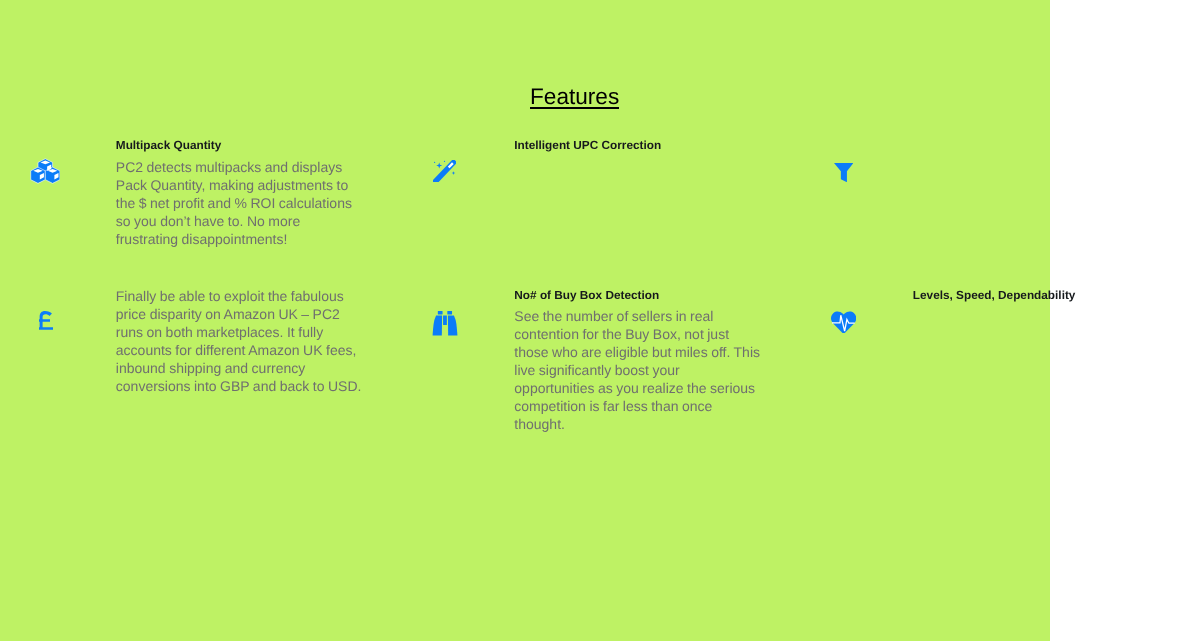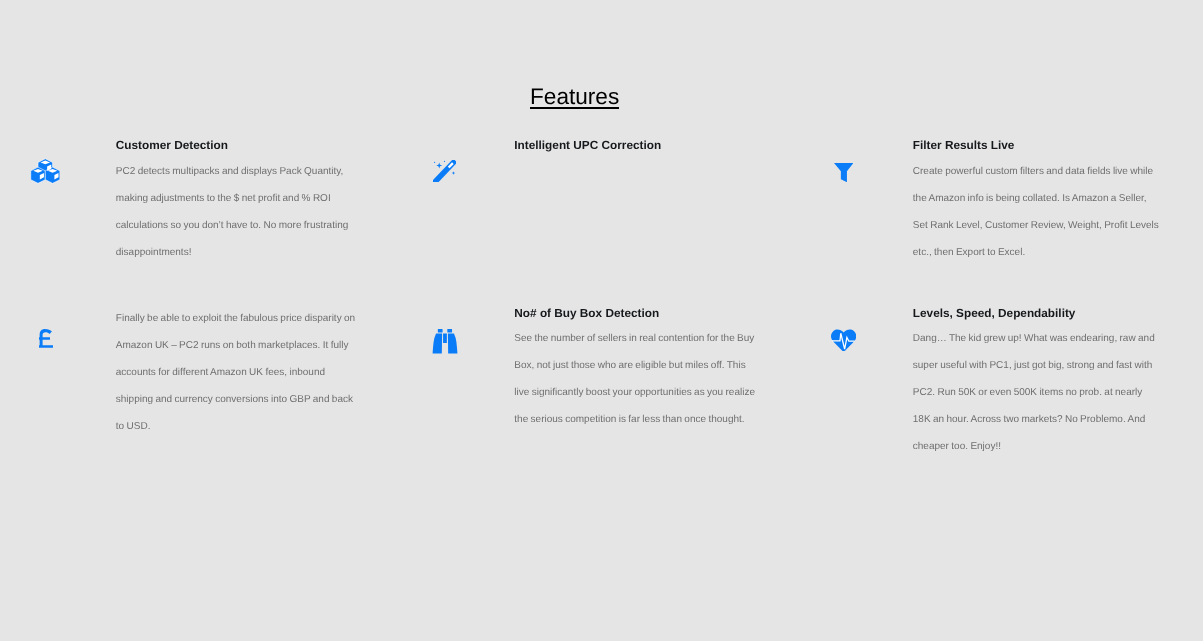--- a/index.html
+++ b/index.html
@@ -1,20 +1,20 @@
 <!DOCTYPE html>
 <html><head>
 <meta charset="utf-8">
 <title>Features</title>
 <style>
   html,body{margin:0;padding:0;background:#ffffff;}
   body{width:1203px;height:641px;overflow:hidden;
        font-family:"Liberation Sans",sans-serif;
        text-rendering:geometricPrecision;}
-  .page{position:relative;width:1203px;height:641px;background:#e5e5e5;}
+  .page{position:relative;width:1050px;height:641px;background:#bef264;}
 
   
   .section-title{position:absolute;left:-23.2px;top:88.2px;width:1195.6px;text-align:center;}
   .section-title .t{display:inline-block;font-size:22.6px;line-height:18px;color:#000;font-weight:400;
        border-bottom:2.1px solid #000;padding-bottom:0.6px;}
 
   
   .grid{position:absolute;left:-23.2px;top:137px;width:1195.6px;}
   .row{display:flex;}
   .row + .row{margin-top:38.9px;}
@@ -23,21 +23,21 @@
   .icon-cell svg{display:block;fill:#0b7cf8;}
   .ic-cubes{margin-top:21px;position:relative;left:-1.3px;}
   .ic-wand{margin-top:22.5px;}
   .ic-funnel{margin-top:25.5px;}
   .ic-pound{margin-top:24.6px;}
   .ic-binoc{margin-top:24.1px;}
   .ic-heart{margin-top:24.8px;}
   .txt{flex:0 0 246.5px;width:246.5px;}
   .f-title{margin:0 0 3.8px 0;padding:0;font-size:11.8px;font-weight:700;color:#16191c;
        line-height:17px;letter-spacing:0;}
-  .f-body{margin:0;padding:0;word-spacing:-0.4px;font-size:10px;color:#6f6f6f;line-height:27px;}
+  .f-body{margin:0;padding:0;word-spacing:-0.4px;font-size:14px;color:#6f6f6f;line-height:18px;}
 </style>
 </head>
 <body>
 
 <div class="page">
 
   <div class="section-title">
     <span class="t">Features</span>
   </div>
 
@@ -57,21 +57,21 @@
     <path d="M60,7.5 L79.5,15 L60,22.5 L40.5,15 Z"></path>
     <path d="M30,41.5 L49.5,49 L30,56.5 L10.5,49 Z"></path>
     <path d="M90,41.5 L109.5,49 L90,56.5 L70.5,49 Z"></path>
     <path d="M67.5,32 L84.5,23.5 L84.5,41.5 L67.5,50 Z"></path>
     <path d="M37.5,66 L54.5,57.5 L54.5,75.5 L37.5,84 Z"></path>
     <path d="M97.5,66 L114.5,57.5 L114.5,75.5 L97.5,84 Z"></path>
    </g>
   </svg>
           </div>
         <div class="txt">
-          <div class="f-title">Customer Detection</div>
+          <div class="f-title">Multipack Quantity</div>
           <p class="f-body">PC2 detects multipacks and displays Pack Quantity, making adjustments to the $ net profit and % ROI calculations so you don’t have to. No more frustrating disappointments!</p>
         </div>
       </div>
 
       <div class="col">
         <div class="icon-cell">
             <svg class="ic ic-wand" viewBox="0 0 100 100" preserveAspectRatio="none" width="23" height="22.9" aria-hidden="true">
    <g fill="#0b7cf8">
     <g transform="rotate(43.4 50 50)">
      <rect x="39.5" y="-16.5" width="23.7" height="134.5" rx="2.5"></rect>
@@ -88,24 +88,20 @@
           <div class="f-title">Intelligent UPC Correction</div>
         </div>
       </div>
 
       <div class="col">
         <div class="icon-cell">
             <svg class="ic ic-funnel" viewBox="0 0 100 100" preserveAspectRatio="none" width="19.3" height="19.6" aria-hidden="true">
    <path fill="#0b7cf8" d="M0,0 L100,0 L67,42.5 L67,98.2 L35.6,82.7 L35.6,42.5 Z"></path>
   </svg>
           </div>
-        <div class="txt">
-          <div class="f-title">Filter Results Live</div>
-          <p class="f-body">Create powerful custom filters and data fields live while the Amazon info is being collated. Is Amazon a Seller, Set Rank Level, Customer Review, Weight, Profit Levels etc., then Export to Excel.</p>
-        </div>
       </div>
 
     </div>
 
     <div class="row">
 
       <div class="col">
         <div class="icon-cell">
             <svg class="ic ic-pound" viewBox="0 0 134 185" preserveAspectRatio="none" width="14.2" height="18.8" aria-hidden="true">
    <path fill="#0b7cf8" d="M56,0 C86,0 108,9 122,24 L100,49 C90,38 77,32 61,32 C44,32 34,42 34,58 L34,80 L104,80 L104,106 L34,106 L34,159 L134,159 L134,185 L0,185 L0,159 L6,159 L6,106 L0,106 L0,80 L6,80 L6,56 C6,21 25,0 56,0 Z"></path>
@@ -136,20 +132,19 @@
 
       <div class="col">
         <div class="icon-cell">
             <svg class="ic ic-heart" viewBox="0 24 512 446" preserveAspectRatio="none" width="25.3" height="22" aria-hidden="true">
    <path fill="#0b7cf8" d="M462.3 62.6C407.5 15.9 326 24.3 275.7 76.2L256 96.5l-19.7-20.3C186.1 24.3 104.5 15.9 49.7 62.6c-62.8 53.6-66.1 149.8-9.9 207.9l193.5 199.8c12.5 12.9 32.8 12.9 45.3 0l193.5-199.8c56.3-58.1 53-154.3-9.8-207.9z"></path>
    <path fill="none" stroke="#fff" stroke-width="26" stroke-linejoin="miter" d="M20,266 L182,266 L198,110 L276,430 L322,196 L362,272 L480,272"></path>
   </svg>
           </div>
         <div class="txt">
           <div class="f-title">Levels, Speed, Dependability</div>
-          <p class="f-body">Dang… The kid grew up! What was endearing, raw and super useful with PC1, just got big, strong and fast with PC2. Run 50K or even 500K items no prob. at nearly 18K an hour. Across two markets? No Problemo. And cheaper too. Enjoy!!</p>
         </div>
       </div>
 
     </div>
 
   </div>
 </div>
 
 </body></html>

